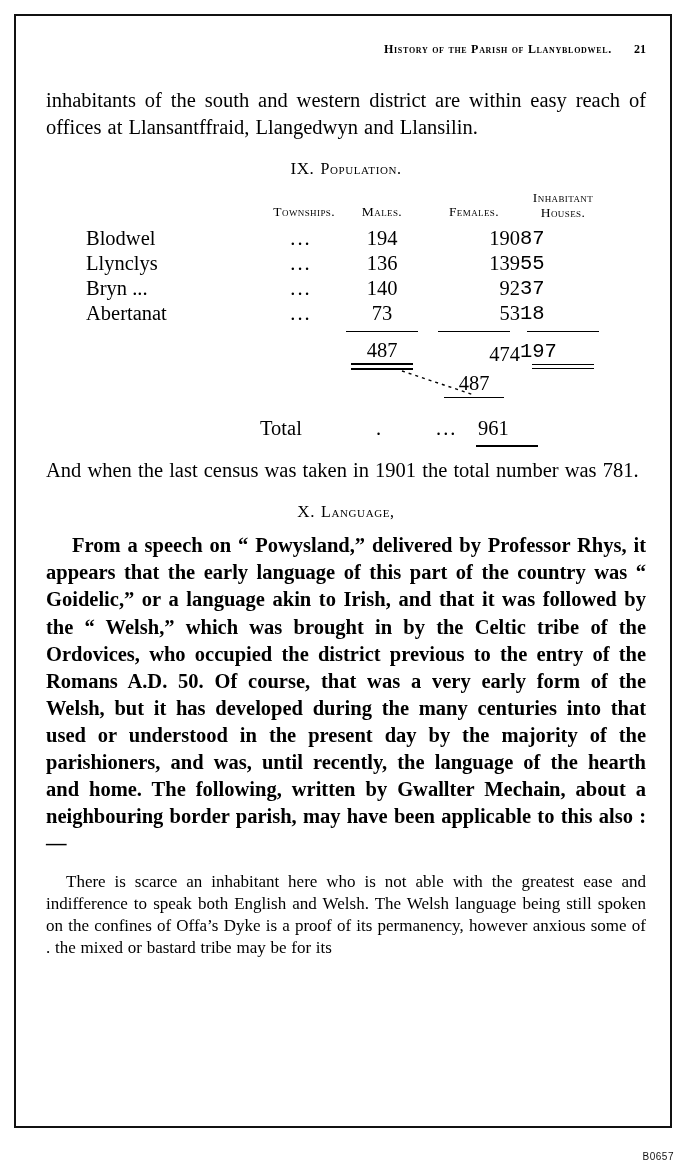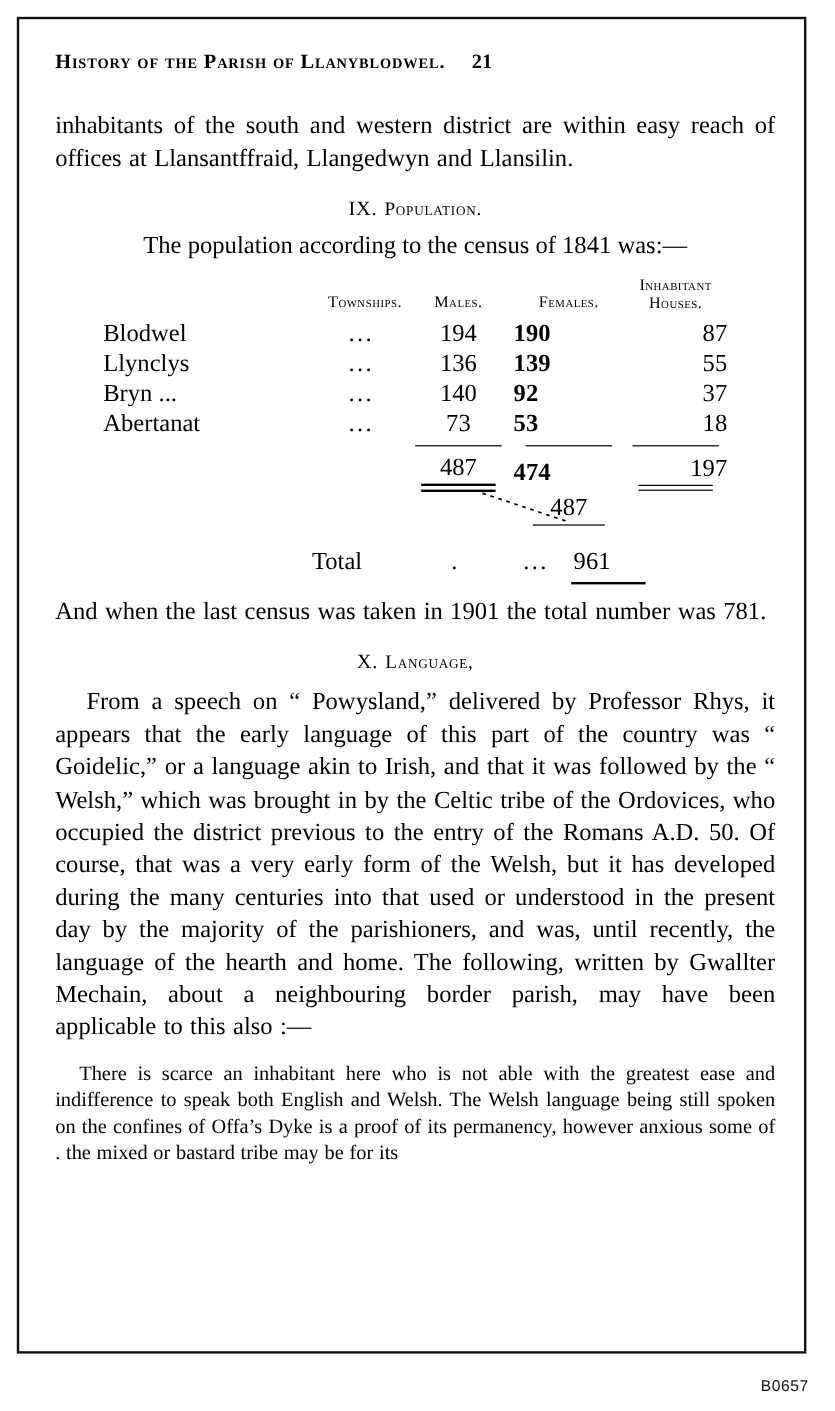--- a/index.html
+++ b/index.html
@@ -25,42 +25,43 @@
     box-sizing: border-box;
     overflow: hidden;
   }
   .inner {
     position: absolute;
     left: 30px;
     top: 26px;
     width: 600px;
   }
   .running-head {
-    text-align: left;
-    font-size: 17px;
+    text-align: right;
+    font-size: 12px;
     letter-spacing: 0.7px;
     font-variant: small-caps;
     font-weight: 600;
     margin-bottom: 30px;
     white-space: nowrap;
   }
   .running-head .pageno {
     margin-left: 22px;
     font-variant: normal;
     letter-spacing: 0;
   }
   p.body {
     font-size: 20.5px;
     line-height: 1.32;
     text-align: justify;
     margin: 0 0 0 0;
     word-spacing: 1px;
   }
   p.body.indent {
     text-indent: 26px;
+    font-weight: bold;
   }
   .section-head {
     text-align: center;
     font-size: 16px;
     font-variant: small-caps;
     letter-spacing: 0.6px;
     margin: 18px 0 10px 0;
   }
   .section-head .num {
     font-variant: normal;
@@ -89,22 +90,22 @@
   table.census th.tw { text-align: right; padding-left: 36px; }
   table.census th.num { text-align: center; }
   table.census th.houses { text-align: center; line-height: 1.12; }
   table.census td {
     font-size: 20.5px;
     padding: 1px 0;
   }
   td.name { text-align: left; padding-left: 28px; width: 180px; }
   td.dots { text-align: center; width: 70px; letter-spacing: 2px; }
   td.v1 { text-align: center; width: 92px; }
-  td.v2 { text-align: left; width: 92px; font-weight: bold; }
-  td.v3 { text-align: right; width: 86px; }
+  td.v2 { text-align: right; width: 92px; }
+  td.v3 { text-align: left; width: 86px; font-family: Liberation Mono, monospace; }
   tr.rule td { height: 10px; padding: 0; }
   tr.rule .ruleline {
     border-top: 1.6px solid #000;
     width: 72px;
     margin: 0 auto;
     height: 0;
   }
   tr.totals td { padding-top: 3px; }
   .dblrule {
     width: 62px;
@@ -154,21 +155,21 @@
     text-align: justify;
     margin-top: 14px;
     text-indent: 20px;
     word-spacing: 0.5px;
   }
   .footer-id {
     position: absolute;
     right: 22px;
     bottom: 14px;
     font-family: "Liberation Sans", sans-serif;
-    font-size: 13px;
+    font-size: 10px;
     letter-spacing: 0.5px;
     color: #111;
   }
   .tbl-wrap { position: relative; margin-top: 6px; }
 </style>
 </head>
 <body>
 
 <div class="page">
   <div class="inner">
@@ -176,21 +177,20 @@
     <div class="running-head">
       <span>History of the Parish of Llanyblodwel.</span><span class="pageno">21</span>
     </div>
 
     <p class="body">inhabitants of the south and western district are within easy reach of offices at Llansantffraid, Llangedwyn and Llansilin.</p>
 
     <div class="section-head">
       <span class="num">IX.</span><span>Population.</span>
     </div>
 
-    <div class="census-lead">The population according to the census of 1841 was:—</div>
 
     <div class="tbl-wrap">
       <svg class="diag-svg" width="600" height="260">
         <line x1="356" y1="182" x2="428" y2="206" stroke="#000" stroke-width="1.4" stroke-dasharray="3,4"></line>
       </svg>
       <table class="census">
         <thead>
           <tr>
             <th class="tw" colspan="2">Townships.</th>
             <th class="num">Males.</th>

